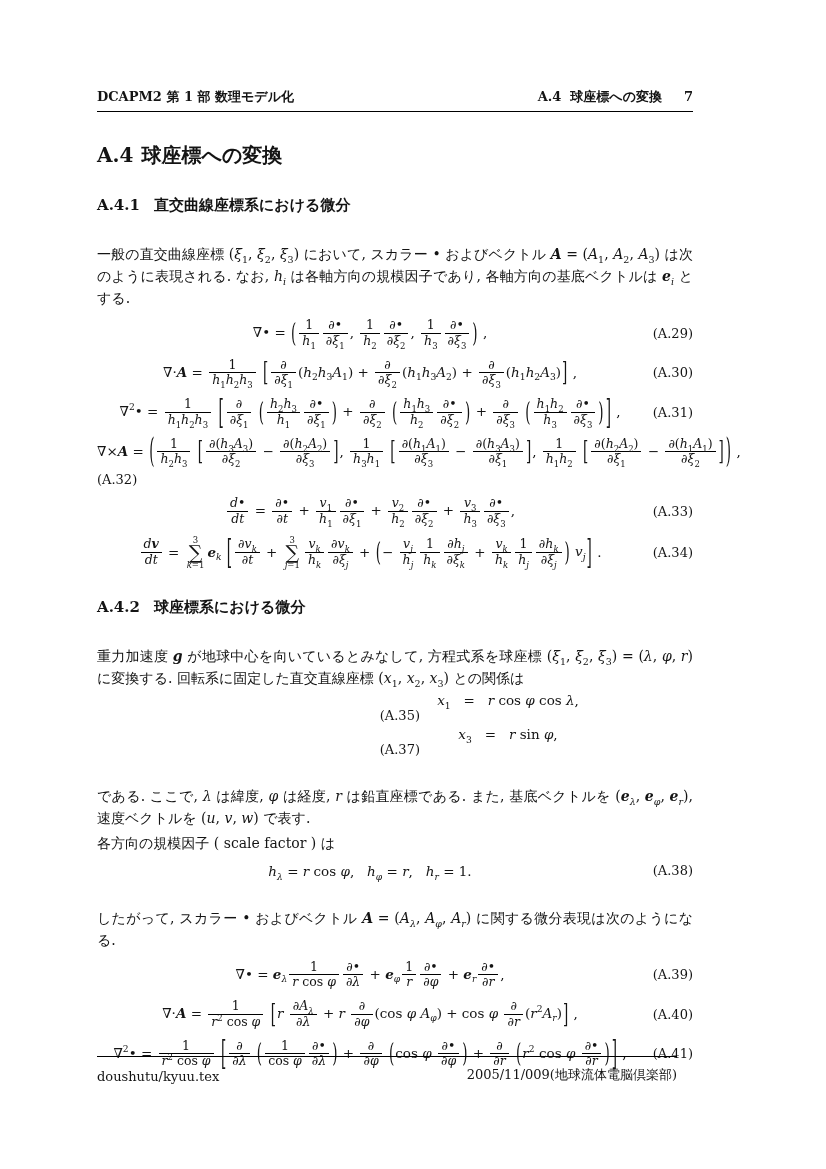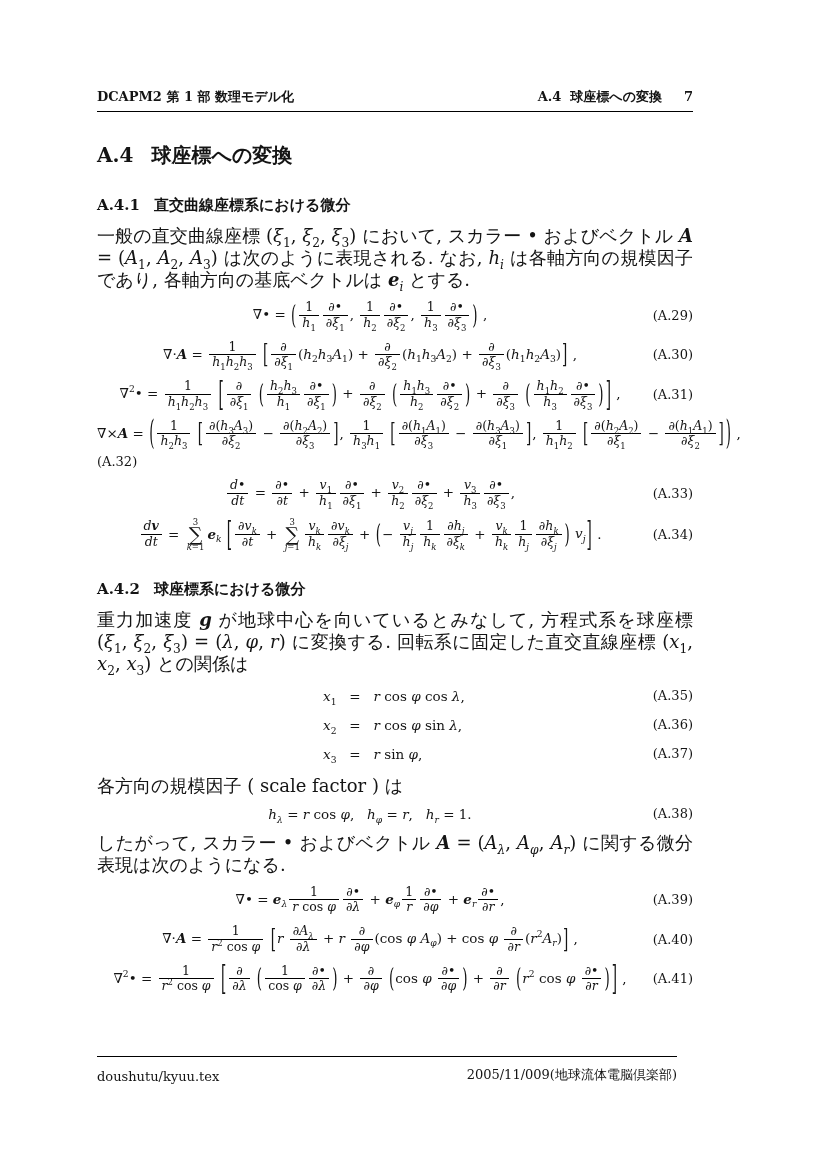--- a/index.html
+++ b/index.html
@@ -10,35 +10,35 @@
 
   
   .hdr{display:flex;justify-content:space-between;align-items:baseline;
        font-weight:bold;font-size:13px;padding-bottom:5px;border-bottom:1.4px solid #000;text-align:center;}
   .hdr-right{display:flex;align-items:baseline;}
   .hdr-right .sec{margin-right:0;}
   .hdr-right .pg{margin-left:22px;}
 
   
   h1.sec-title{font-size:20px;font-weight:bold;margin:30px 0 0 0;line-height:26px;}
-  h1.sec-title .num{margin-right:18px;}
+  h1.sec-title .num{margin-right:8px;}
   h2.sub-title{font-size:15px;font-weight:bold;margin:27px 0 0 0;line-height:20px;}
   h2.sub-title .num{margin-right:14px;margin-top:47px;}
 
   
-  p.body{font-size:18px;line-height:22px;margin:10px 0 0 0;text-align:justify;}
+  p.body{font-size:14px;line-height:22px;margin:28px 0 0 0;text-align:justify;}
   p.body.mt0{margin-top:3px;}
 
   
   .eqrow{display:flex;align-items:center;margin:9px 0;font-size:13.5px;}
   .eqmath{flex:1;text-align:center;white-space:nowrap;}
   .eqmath.overwide{margin-right:-30px;}
   .eqtag{width:50px;text-align:right;font-size:13px;}
   .eqtagline{text-align:left;font-size:13px;margin:-4px 0 0 0;}
-  .eqrow.aligned{margin:13px 0;}
+  .eqrow.aligned{margin:3px 0;flex-direction:column;}
   .eqrow.aligned .eqmath{text-align:left;padding-left:226px;}
 
   .fr{display:inline-block;text-align:center;vertical-align:middle;margin:0 2px;line-height:1.18;}
   .fr .nu,.fr .de{display:block;padding:0 3px;font-size:12.5px;}
   .fr .de{border-top:1px solid #000;}
   .dd{display:inline-block;vertical-align:middle;line-height:1;margin:0 1px;}
   .p2{transform:scaleY(1.9);}
   .p3{transform:scaleY(2.5);}
   .sum{display:inline-flex;flex-direction:column;align-items:center;vertical-align:middle;line-height:1;margin:0 3px;}
   .sum .hi,.sum .lo{font-size:8.5px;}
@@ -122,28 +122,25 @@
       <span class="num">A.4.2</span><span>球座標系における微分</span>
     </h2>
 
     <p class="body">重力加速度 <b><i>g</i></b> が地球中心を向いているとみなして, 方程式系を球座標 (<i>ξ</i><sub>1</sub>, <i>ξ</i><sub>2</sub>, <i>ξ</i><sub>3</sub>) = (<i>λ</i>, <i>φ</i>, <i>r</i>) に変換する. 回転系に固定した直交直線座標 (<i>x</i><sub>1</sub>, <i>x</i><sub>2</sub>, <i>x</i><sub>3</sub>) との関係は</p>
 
     <div class="eqrow aligned">
       <div class="eqmath"><i>x</i><sub>1</sub>&nbsp;&nbsp;&nbsp;=&nbsp;&nbsp;&nbsp;<i>r</i> cos <i>φ</i> cos <i>λ</i>,</div>
       <div class="eqtag">(A.35)</div>
     </div>
     <div class="eqrow aligned">
-      <div class="eqmath"><i>x</i><sub>2</sub>&nbsp;&nbsp;&nbsp;=&nbsp;&nbsp;&nbsp;<i>r</i> cos <i>φ</i> sin <i>λ</i>,</div>
-      <div class="eqtag">(A.36)</div>
-    </div>
-    <div class="eqrow aligned">
         <div class="eqmath"><i>x</i><sub>3</sub>&nbsp;&nbsp;&nbsp;=&nbsp;&nbsp;&nbsp;<i>r</i> sin <i>φ</i>,</div>
         <div class="eqtag">(A.37)</div>
       </div>
 
+    <p class="body">である. ここで, <i>λ</i> は緯度, <i>φ</i> は経度, <i>r</i> は鉛直座標である. また, 基底ベクトルを (<b><i>e</i></b><sub><i>λ</i></sub>, <b><i>e</i></b><sub><i>φ</i></sub>, <b><i>e</i></b><sub><i>r</i></sub>), 速度ベクトルを (<i>u</i>, <i>v</i>, <i>w</i>) で表す.</p>
     <p class="body mt0">各方向の規模因子 ( scale factor ) は</p>
 
     <div class="eqrow">
       <div class="eqmath"><i>h</i><sub><i>λ</i></sub> = <i>r</i> cos <i>φ</i>,&nbsp;&nbsp; <i>h</i><sub><i>φ</i></sub> = <i>r</i>,&nbsp;&nbsp; <i>h</i><sub><i>r</i></sub> = 1.</div>
       <div class="eqtag">(A.38)</div>
     </div>
 
     <p class="body">したがって, スカラー • およびベクトル <b><i>A</i></b> = (<i>A</i><sub><i>λ</i></sub>, <i>A</i><sub><i>φ</i></sub>, <i>A</i><sub><i>r</i></sub>) に関する微分表現は次のようになる.</p>
 
     <div class="eqrow">

